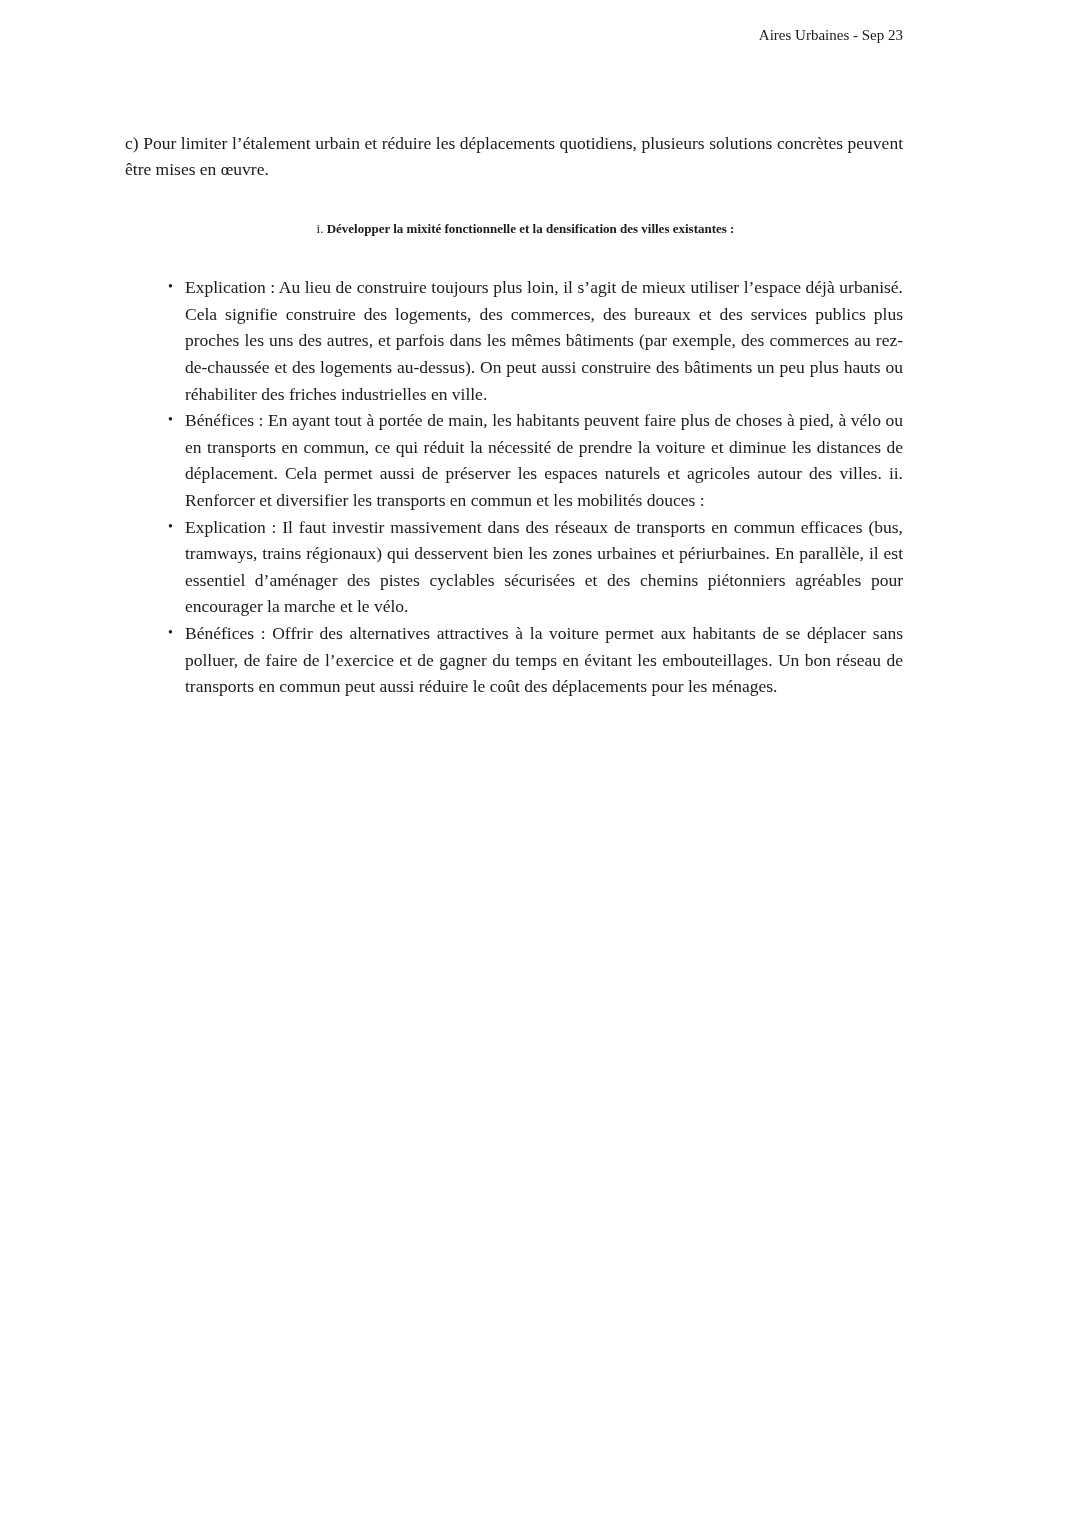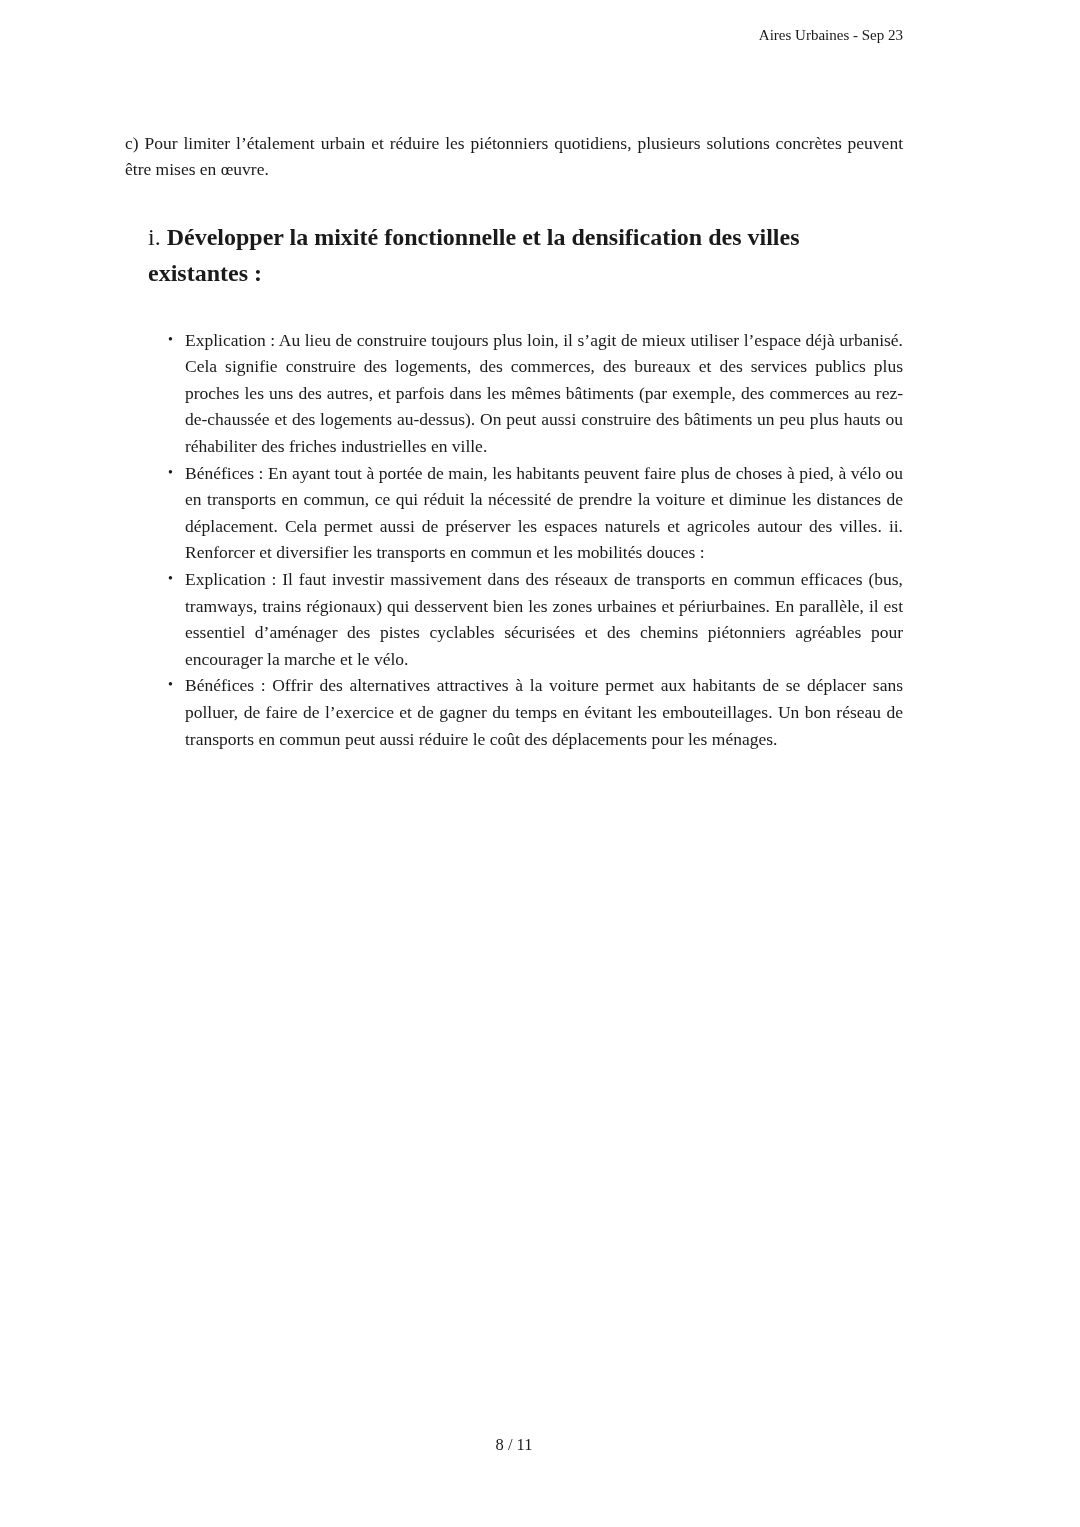--- a/index.html
+++ b/index.html
@@ -30,22 +30,23 @@
   }
   .intro-paragraph {
     margin: 84px 0 0 0;
     font-size: 17.5px;
     line-height: 1.52;
     text-align: justify;
   }
   .section-heading {
     margin: 36px 0 0 0;
     padding-left: 23px;
-    font-size: 24px;
+    font-size: 13px;
     line-height: 1.5;
+    text-align: center;
   }
   .section-heading b {
     font-weight: bold;
   }
   ul.bullet-list {
     margin: 36px 0 0 0;
     padding: 0 0 0 60px;
     list-style: none;
   }
   ul.bullet-list li {
@@ -75,35 +76,32 @@
 <body>
 
 <div class="page">
 
   <header class="page-header">
     <span>Aires Urbaines - Sep 23</span>
   </header>
 
   <main>
 
-    <p class="intro-paragraph">c) Pour limiter l’étalement urbain et réduire les piétonniers quotidiens, plusieurs solutions concrètes peuvent être mises en œuvre.</p>
+    <p class="intro-paragraph">c) Pour limiter l’étalement urbain et réduire les déplacements quotidiens, plusieurs solutions concrètes peuvent être mises en œuvre.</p>
 
     <p class="section-heading"><span>i.</span> <b>Développer la mixité fonctionnelle et la densification des villes existantes :</b></p>
 
     <ul class="bullet-list">
 
       <li><span class="bullet-marker">•</span><b>Explication :</b><span> Au lieu de construire toujours plus loin, il s’agit de mieux utiliser l’espace déjà urbanisé. Cela signifie construire des logements, des commerces, des bureaux et des services publics plus proches les uns des autres, et parfois dans les mêmes bâtiments (par exemple, des commerces au rez-de-chaussée et des logements au-dessus). On peut aussi construire des bâtiments un peu plus hauts ou réhabiliter des friches industrielles en ville.</span></li>
 
       <li><span class="bullet-marker">•</span><b>Bénéfices :</b><span> En ayant tout à portée de main, les habitants peuvent faire plus de choses à pied, à vélo ou en transports en commun, ce qui réduit la nécessité de prendre la voiture et diminue les distances de déplacement. Cela permet aussi de préserver les espaces naturels et agricoles autour des villes. ii. </span><b>Renforcer et diversifier les transports en commun et les mobilités douces :</b></li>
 
       <li><span class="bullet-marker">•</span><b>Explication :</b><span> Il faut investir massivement dans des réseaux de transports en commun efficaces (bus, tramways, trains régionaux) qui desservent bien les zones urbaines et périurbaines. En parallèle, il est essentiel d’aménager des pistes cyclables sécurisées et des chemins piétonniers agréables pour encourager la marche et le vélo.</span></li>
 
       <li><span class="bullet-marker">•</span><b>Bénéfices :</b><span> Offrir des alternatives attractives à la voiture permet aux habitants de se déplacer sans polluer, de faire de l’exercice et de gagner du temps en évitant les embouteillages. Un bon réseau de transports en commun peut aussi réduire le coût des déplacements pour les ménages.</span></li>
 
     </ul>
 
   </main>
 
-  <footer class="page-footer">
-    <span>8 / 11</span>
-  </footer>
 
 </div>
 
 </body></html>

